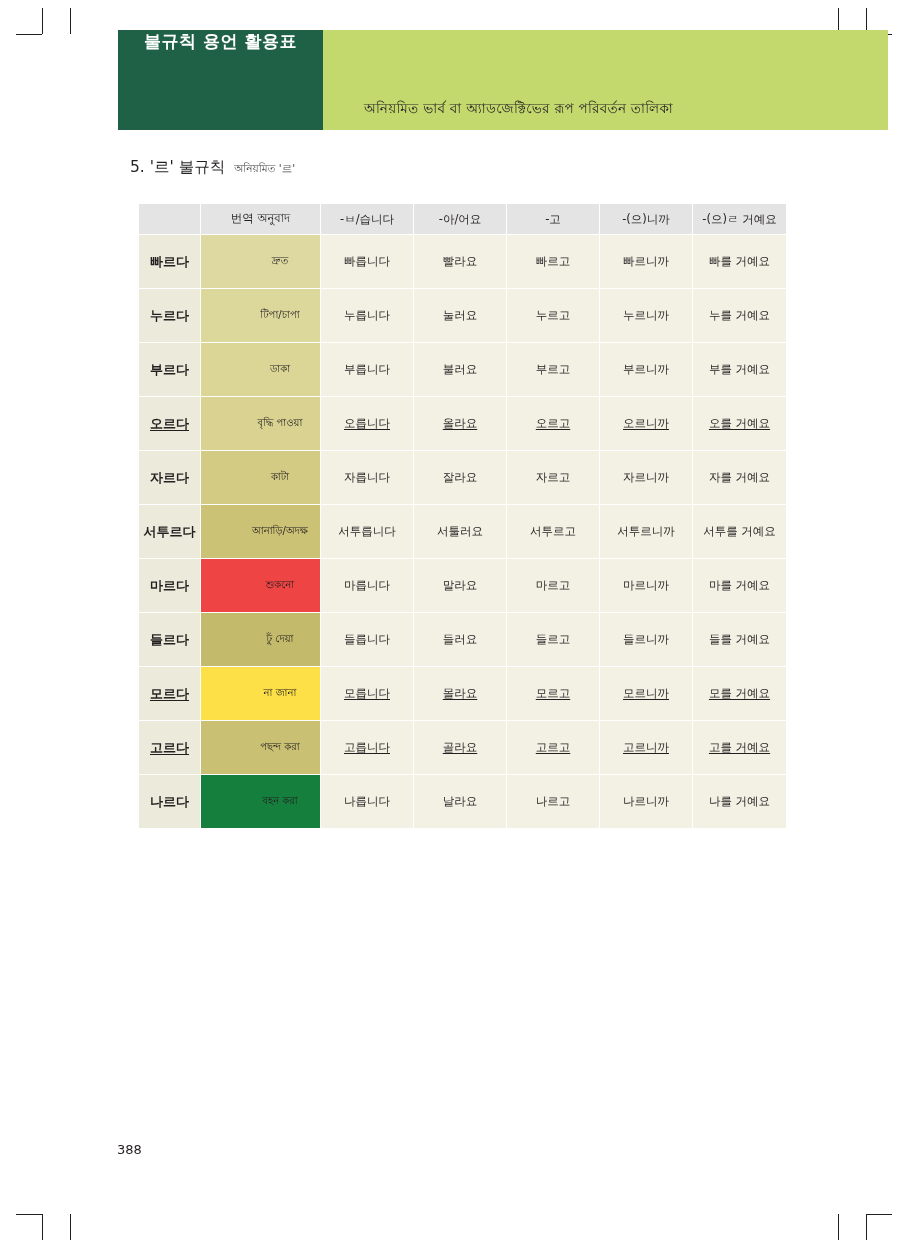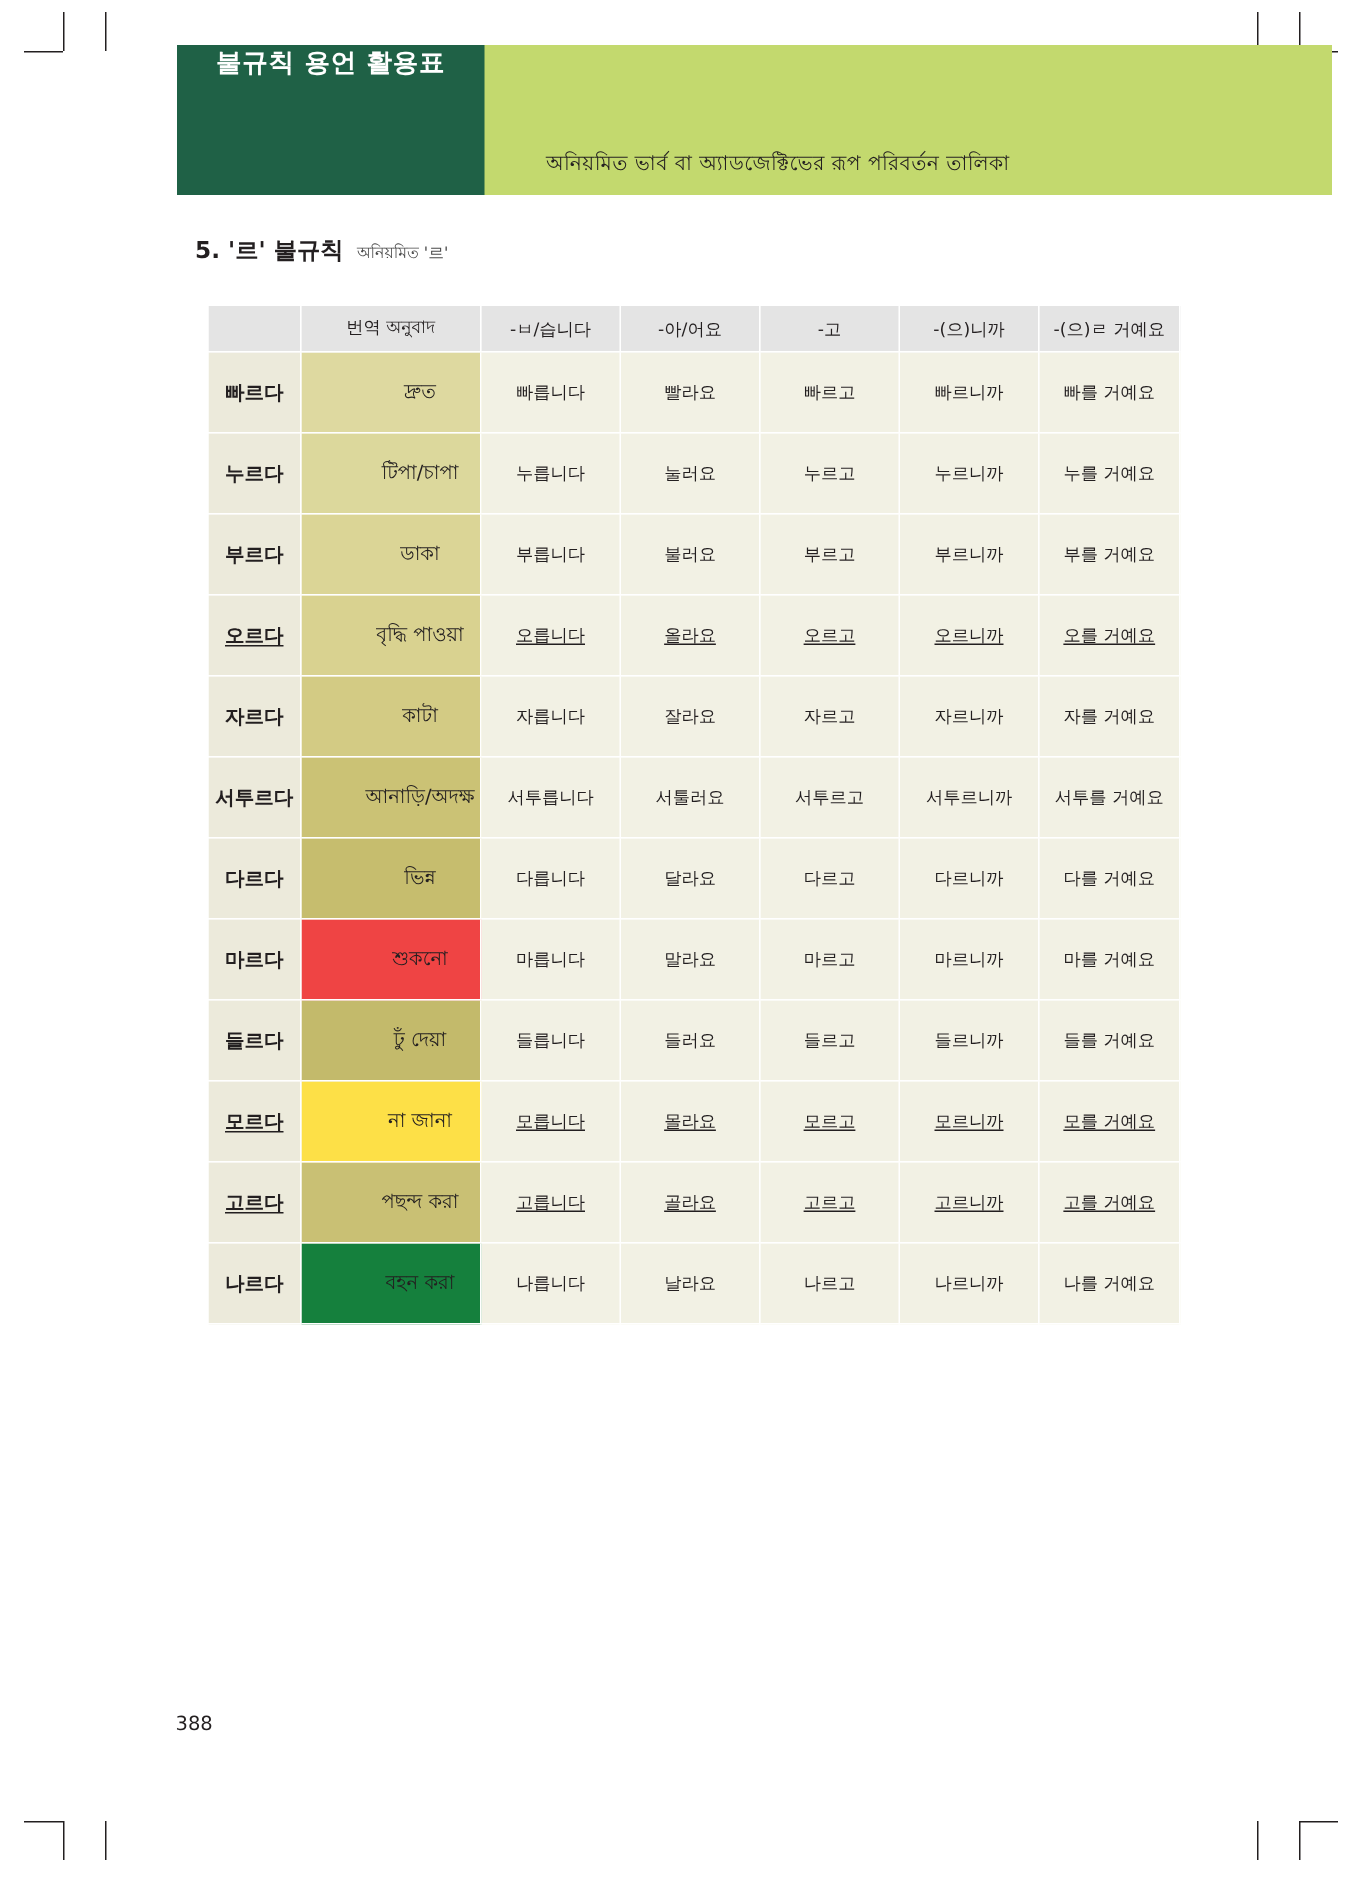--- a/index.html
+++ b/index.html
@@ -66,21 +66,21 @@
   .section-title {
     position: absolute;
     left: 130px;
     top: 157px;
     display: flex;
     align-items: baseline;
     gap: 9px;
   }
   .section-title .num {
     font-size: 15.5px;
-    font-weight: bold;
+    font-weight: normal;
     color: #231f20;
   }
   .section-title .sub {
     font-size: 10.5px;
     color: #4a4a4a;
   }
 
   
   .table-wrap {
     position: absolute;
@@ -113,21 +113,21 @@
   table.conj tbody td {
     height: 51px;
     background: #f2f1e4;
   }
   table.conj tbody td.base {
     font-weight: bold;
     font-size: 13px;
     background: #eceadb;
   }
   table.conj tbody td.trans {
-    font-size: 13px;
+    font-size: 10px;
     padding-left: 40px;
   }
   col.c0 { width: 62px; }
   col.c1 { width: 120px; }
   col.c2 { width: 93px; }
   col.c3 { width: 93px; }
   col.c4 { width: 93px; }
   col.c5 { width: 93px; }
   col.c6 { width: 94px; }
 
@@ -246,29 +246,20 @@
         <tr>
           <td class="base">서투르다</td>
           <td class="trans" style="background: rgb(203, 194, 117);">আনাড়ি/অদক্ষ</td>
           <td>서투릅니다</td>
           <td>서툴러요</td>
           <td>서투르고</td>
           <td>서투르니까</td>
           <td>서투를 거예요</td>
         </tr>
         <tr>
-          <td class="base">다르다</td>
-          <td class="trans" style="background: rgb(198, 189, 110);">ভিন্ন</td>
-          <td>다릅니다</td>
-          <td>달라요</td>
-          <td>다르고</td>
-          <td>다르니까</td>
-          <td>다를 거예요</td>
-        </tr>
-        <tr>
           <td class="base">마르다</td>
           <td class="trans" style="background: #ef4444;">শুকনো</td>
           <td>마릅니다</td>
           <td>말라요</td>
           <td>마르고</td>
           <td>마르니까</td>
           <td>마를 거예요</td>
         </tr>
         <tr>
           <td class="base">들르다</td>

